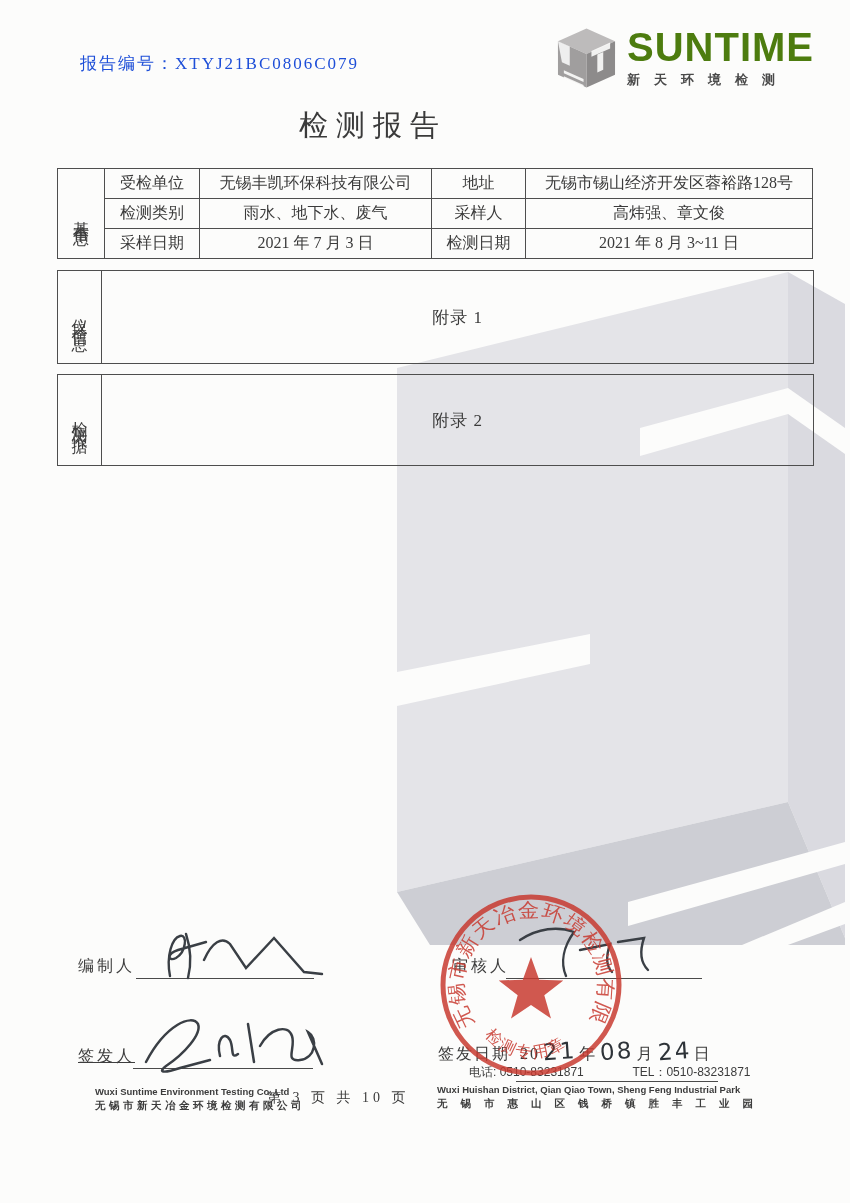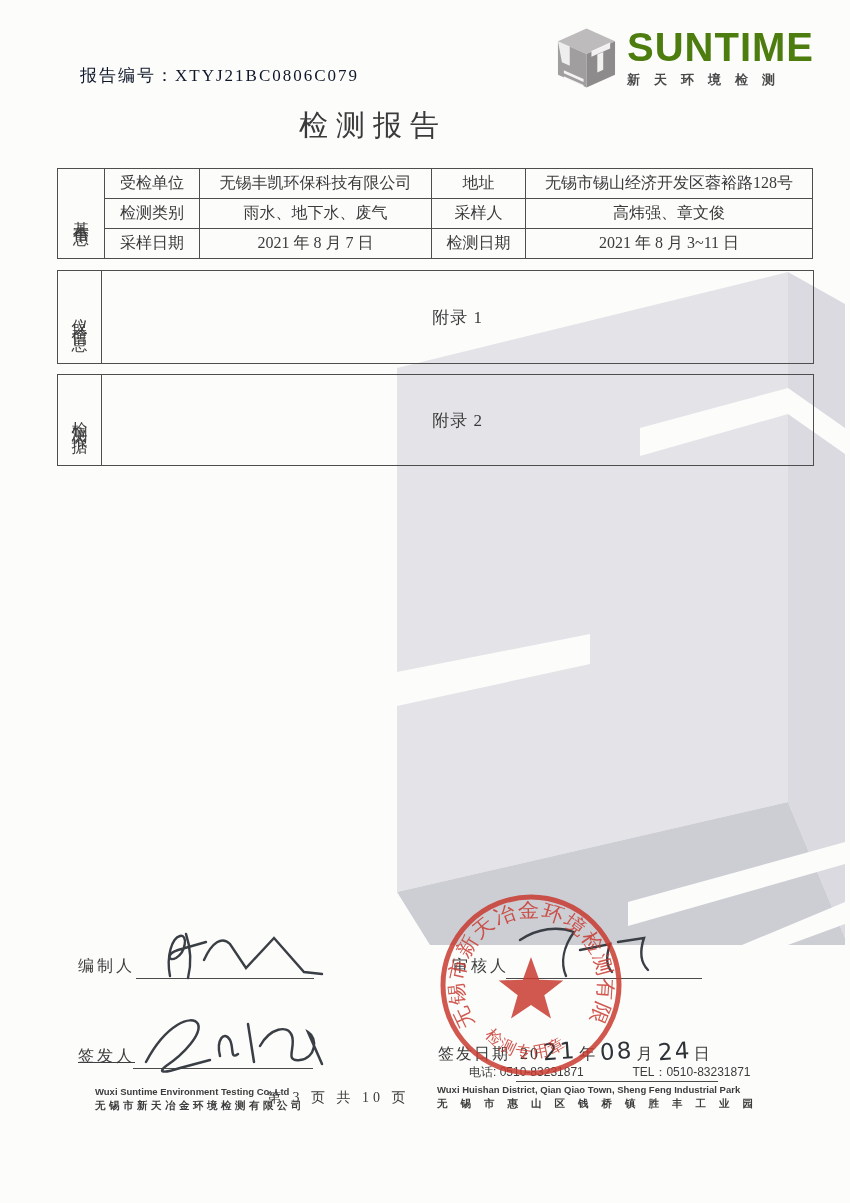--- a/index.html
+++ b/index.html
@@ -6,21 +6,21 @@
   .page{
     position:relative;width:850px;height:1203px;margin:0 auto;
     background:#fcfcfb;overflow:hidden;
     font-family:"Liberation Serif","DejaVu Serif",serif;
     color:#3b3b3b;
   }
   .abs{position:absolute;}
   
   .watermark{left:0;top:0;z-index:0;pointer-events:none;}
   
-  .report-no{left:80px;top:52px;font-size:17px;letter-spacing:2px;color:#0f172a;z-index:2;margin-top:12px;}
+  .report-no{left:80px;top:52px;font-size:17px;letter-spacing:2px;color:#1d4ed8;z-index:2;}
   .logo{left:556px;top:26px;width:258px;height:66px;z-index:2;display:flex;align-items:flex-start;}
   .logo-text{margin-left:10px;display:flex;flex-direction:column;}
   .logo-brand{font-family:"Liberation Sans","DejaVu Sans",sans-serif;font-weight:bold;
     font-size:40px;line-height:42px;color:#4d7c0f;letter-spacing:1px;}
   .logo-cn{font-family:"Liberation Sans","DejaVu Sans",sans-serif;font-weight:bold;
     font-size:13px;color:#4a4a4a;letter-spacing:14px;margin-top:3px;white-space:nowrap;}
   
   .title{left:0;top:106px;width:746px;text-align:center;font-size:29px;
     letter-spacing:8px;color:#3a3a3a;z-index:2;}
   
@@ -103,21 +103,21 @@
     <div class="c">无锡丰凯环保科技有限公司</div>
     <div class="c">地址</div>
     <div class="c">无锡市锡山经济开发区蓉裕路128号</div>
 
     <div class="c">检测类别</div>
     <div class="c">雨水、地下水、废气</div>
     <div class="c">采样人</div>
     <div class="c">高炜强、章文俊</div>
 
     <div class="c">采样日期</div>
-    <div class="c">2021 年 8 月 7 日</div>
+    <div class="c">2021 年 7 月 3 日</div>
     <div class="c">检测日期</div>
     <div class="c">2021 年 8 月 3~11 日</div>
   </div>
 
   <div class="abs apxbox apx1">
     <div class="apx-label">
       <span class="vtext">仪器信息</span>
     </div>
     <div class="apx-content">附录 1</div>
   </div>

